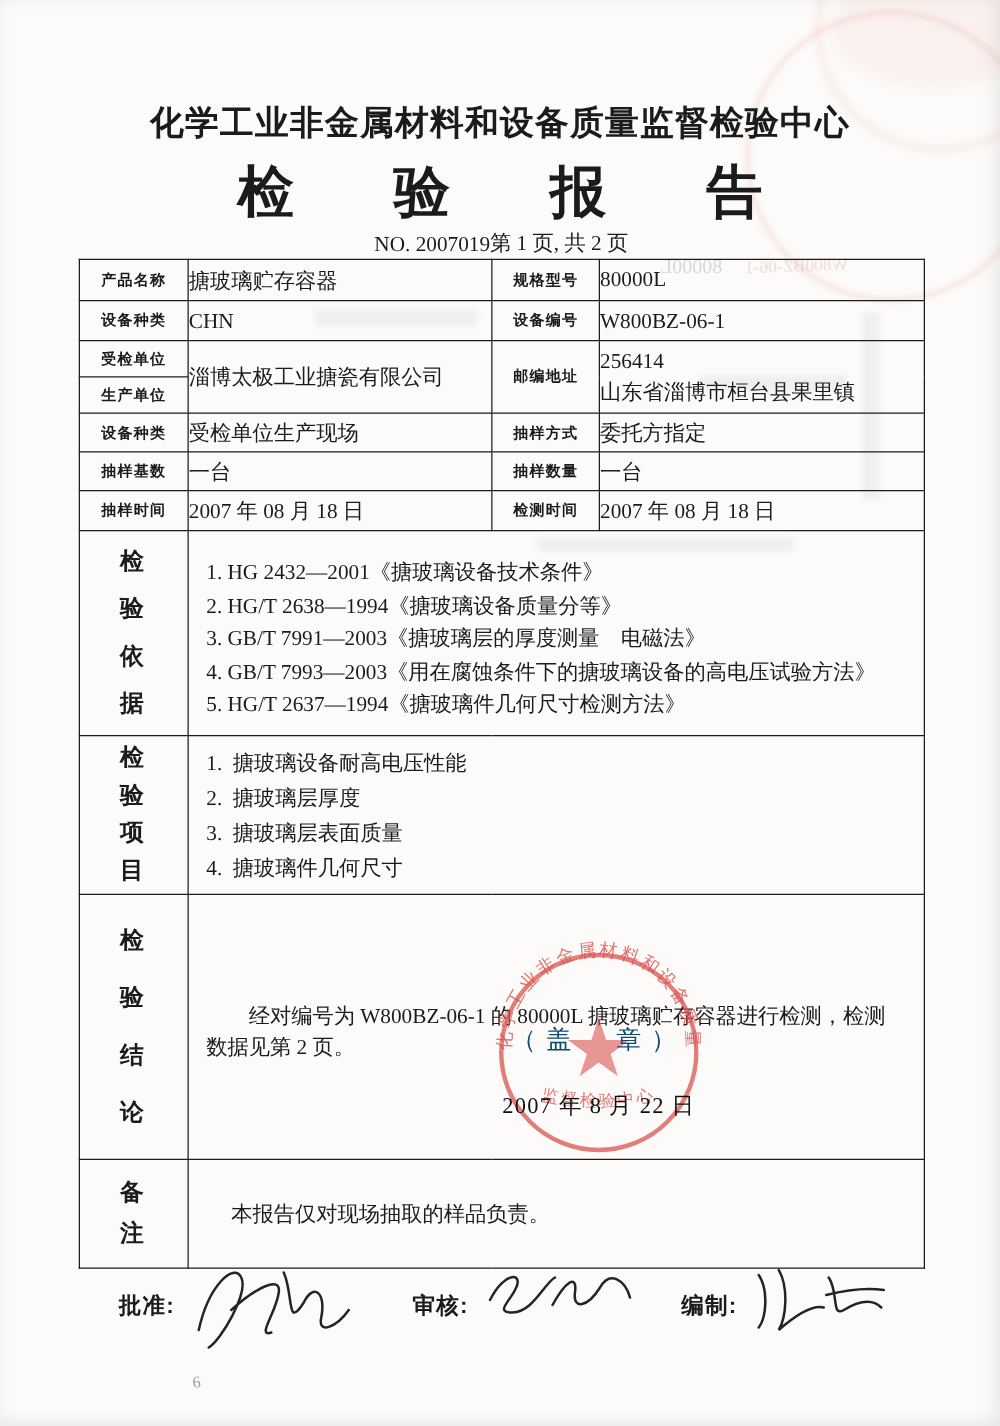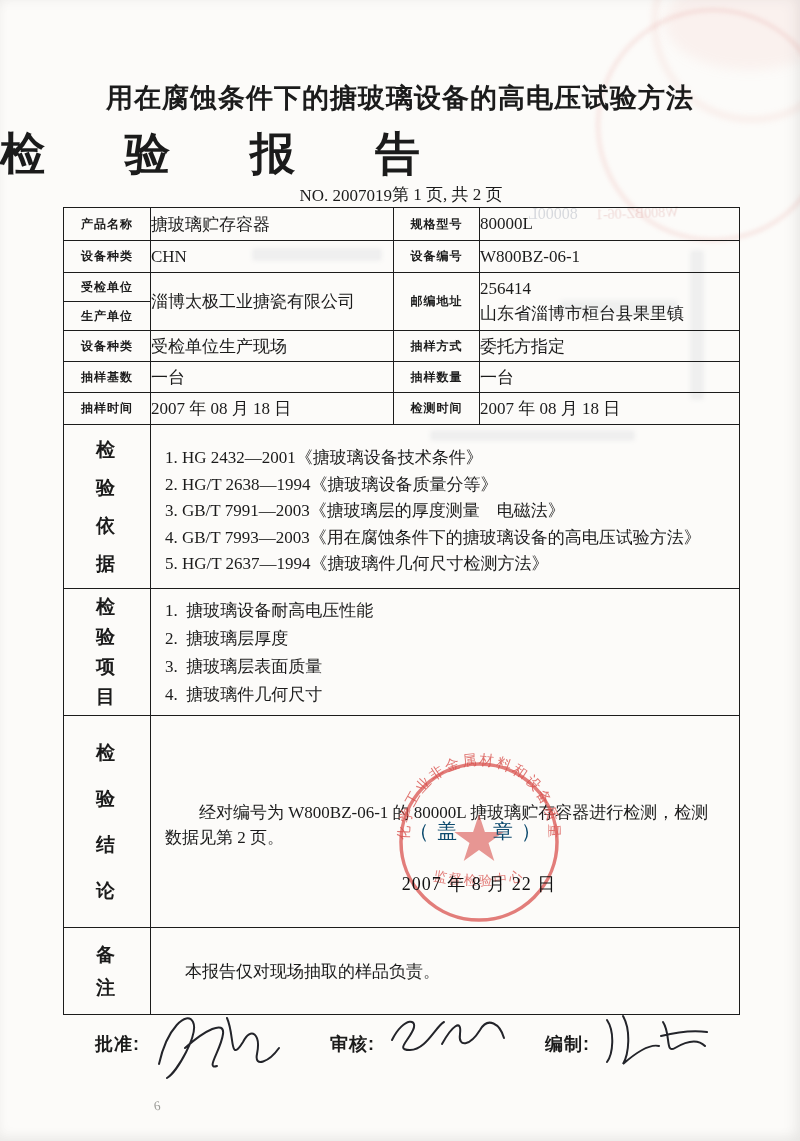--- a/index.html
+++ b/index.html
@@ -3,21 +3,21 @@
 <meta charset="utf-8">
 <style>
   html,body{margin:0;padding:0;background:#e8e8e8;}
   .page{position:relative;width:800px;height:1141px;background:#fcfbf9;overflow:hidden;
         font-family:"Liberation Serif","DejaVu Serif",serif;color:#1b1b1b;
         box-shadow:inset -6px 0 14px rgba(0,0,0,0.05), inset 0 -6px 12px rgba(0,0,0,0.04);}
   
   .org-title{position:absolute;top:80px;left:0;width:100%;text-align:center;
              font-family:"Liberation Sans","DejaVu Sans",sans-serif;
              font-size:27px;font-weight:bold;letter-spacing:1px;}
-  .report-title{position:absolute;top:124px;left:0;width:100%;}
+  .report-title{position:absolute;top:124px;left:0;width:100%;text-align:center;}
   .report-title span{display:inline-block;font-family:"Liberation Sans","DejaVu Sans",sans-serif;
              font-size:45px;font-weight:bold;letter-spacing:80px;margin-right:-80px;}
   .meta-row{position:absolute;top:183px;left:63px;width:676px;display:flex;
             justify-content:center;align-items:flex-end;font-size:17px;}
   
   table.report{position:absolute;top:207px;left:63px;width:676px;border-collapse:collapse;table-layout:fixed;}
   table.report td{border:1.6px solid #1c1c1c;padding:0;vertical-align:middle;overflow:hidden;}
   td.lbl{font-family:"Liberation Sans","DejaVu Sans",sans-serif;font-weight:bold;
          font-size:12px;text-align:center;letter-spacing:1px;}
   td.val{font-size:17px;padding:0 0 0 11px;}
@@ -71,21 +71,21 @@
   <div class="artifact bleed-ring2"></div>
   <div class="artifact bleed-ring1"></div>
   <div class="artifact bleed-smudge"></div>
   <div class="artifact bleed-blob blob1"></div>
   <div class="artifact bleed-blob blob2"></div>
   <div class="artifact bleed-blob blob3"></div>
   <div class="artifact bleed-blob blob4"></div>
   <div class="artifact bleed-text bt1">80000L</div>
   <div class="artifact bleed-text bt2">W800BZ-06-1</div>
 
-  <div class="org-title">用在腐蚀条件下的搪玻璃设备的高电压试验方法</div>
+  <div class="org-title">化学工业非金属材料和设备质量监督检验中心</div>
   <div class="report-title">
     <span>检验报告</span>
   </div>
   <div class="meta-row">
     <span>NO. 2007019</span>
     <span>第 1 页, 共 2 页</span>
   </div>
 
   <table class="report">
     <colgroup>

